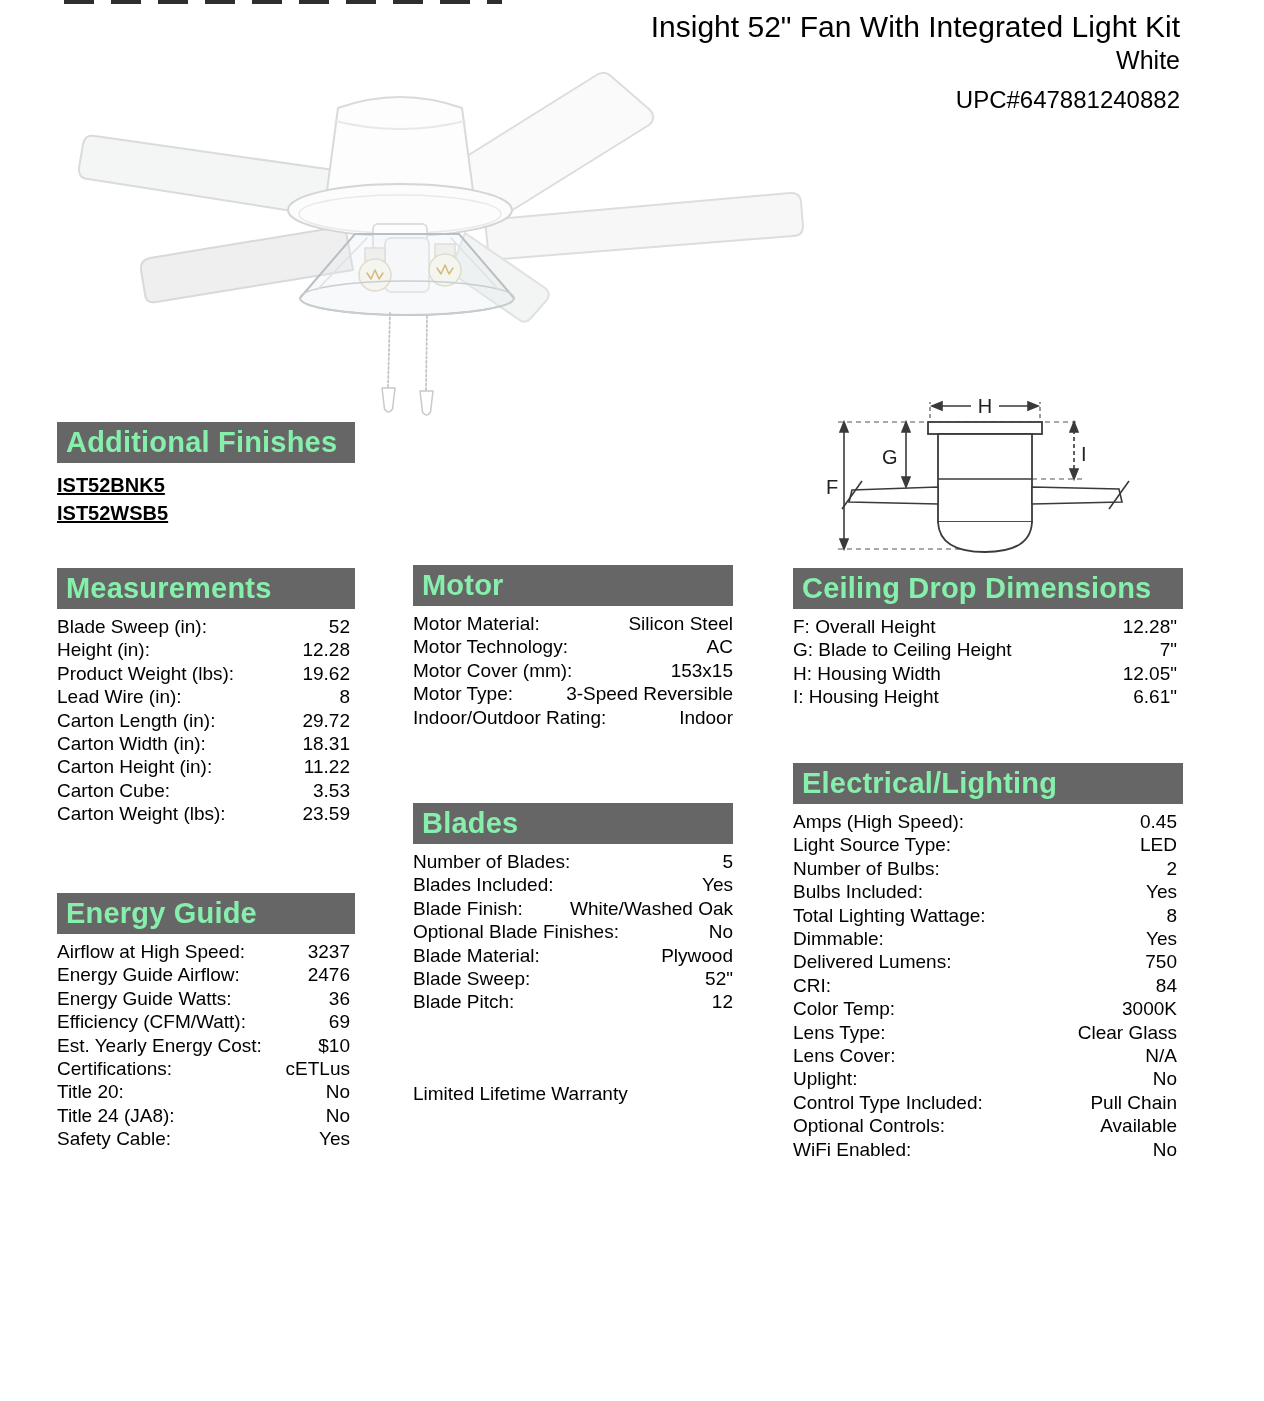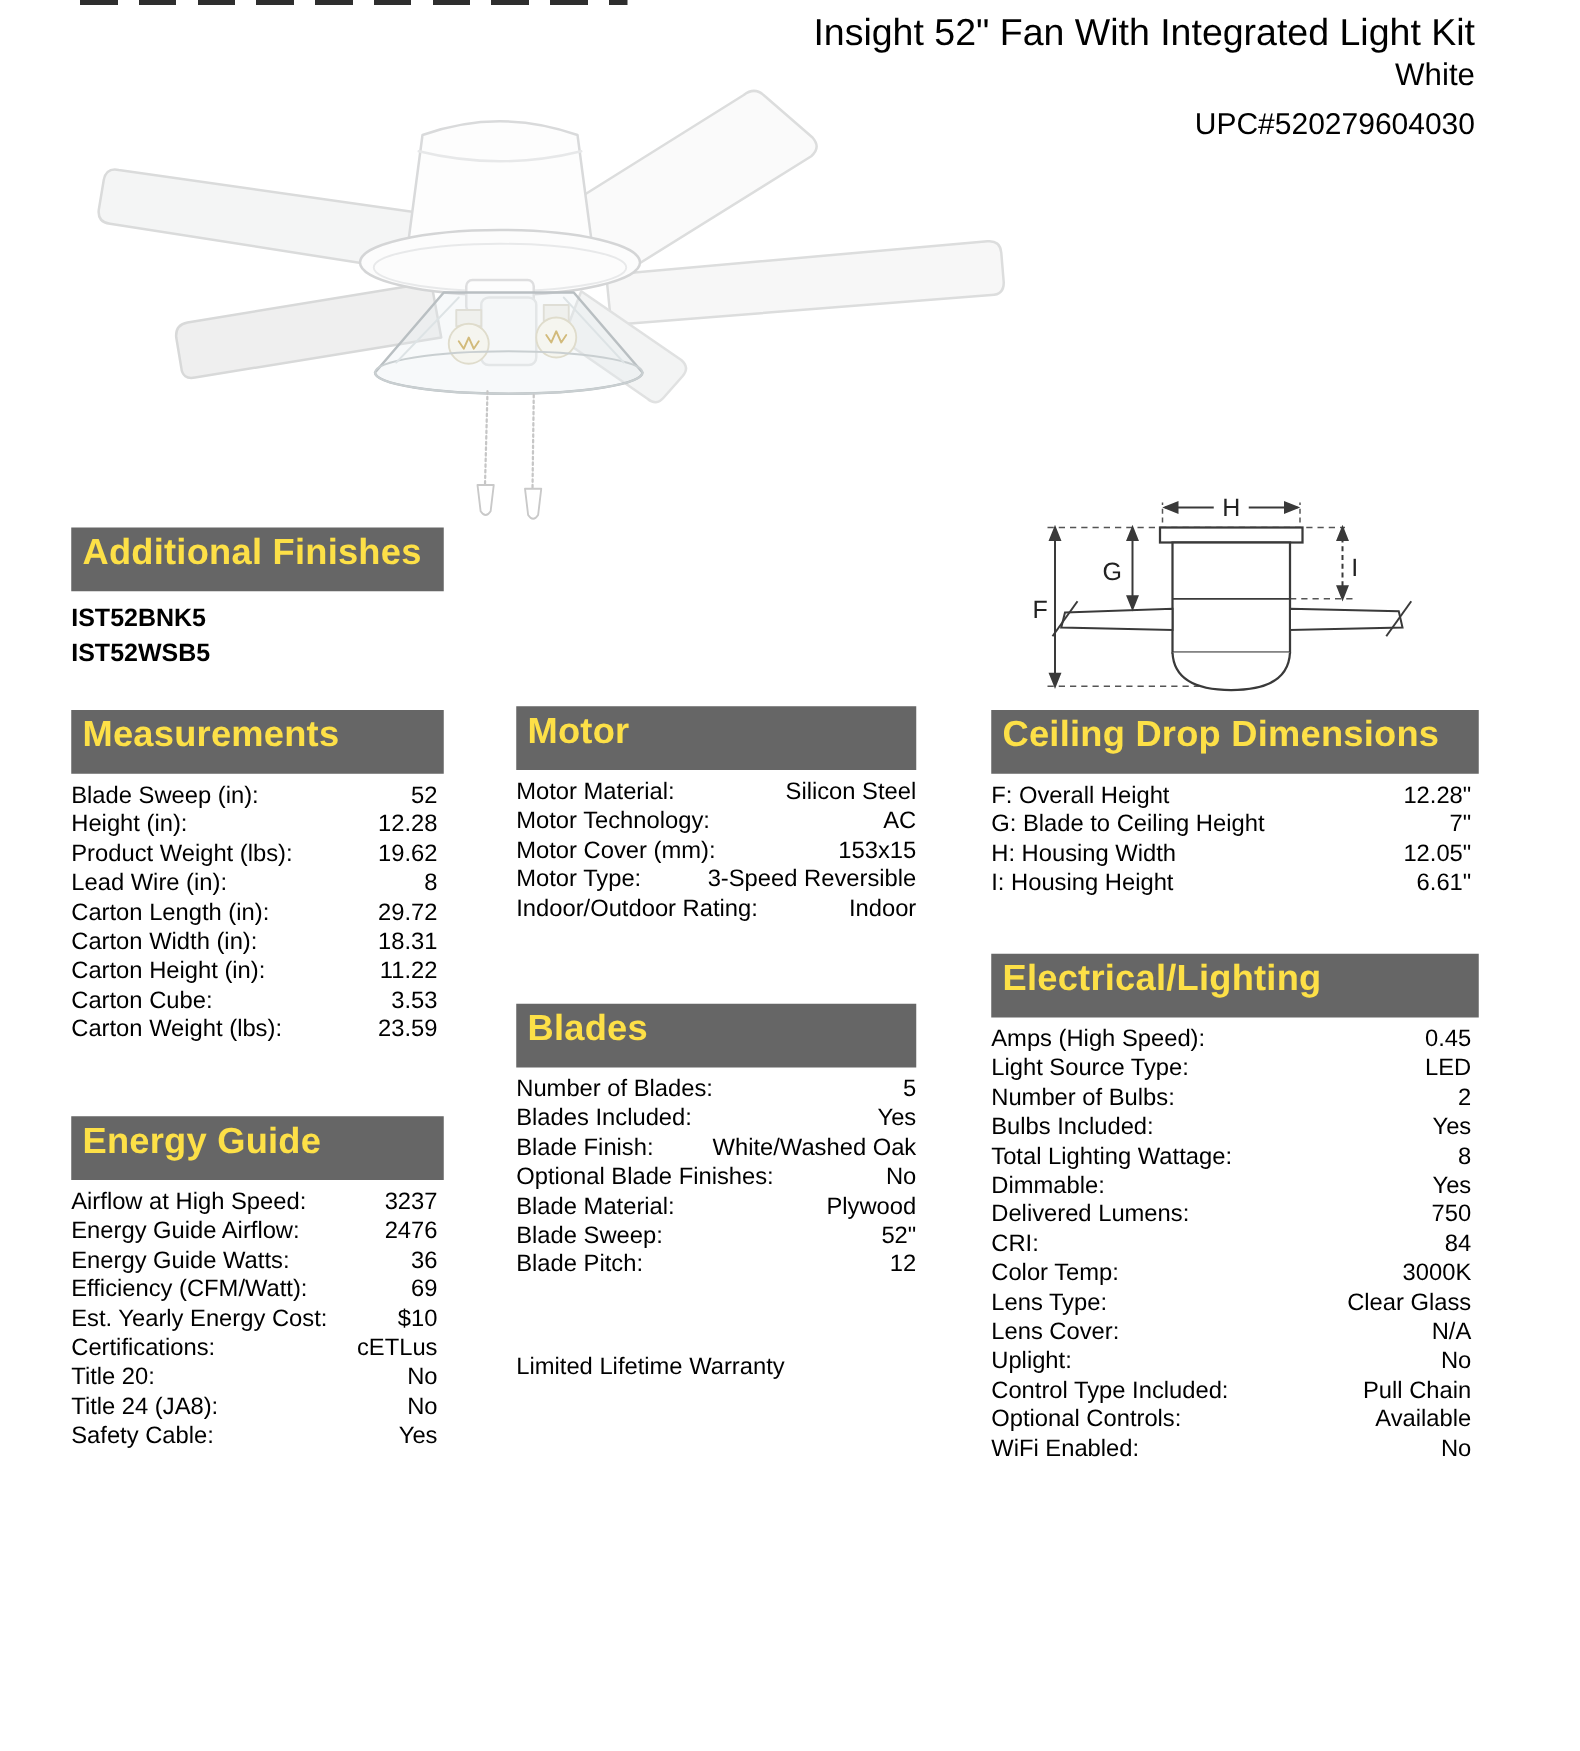--- a/index.html
+++ b/index.html
@@ -14,44 +14,44 @@
     background:repeating-linear-gradient(90deg,#2e2e2e 0 30px,transparent 30px 47px);
   }
   
   .title-block{position:absolute;top:8px;right:84px;text-align:right;}
   .product-title{font-size:30px;line-height:37px;}
   .product-finish{font-size:25px;line-height:31px;}
   .product-upc{font-size:24px;line-height:30px;margin-top:9px;}
   
   .spec{position:absolute;}
   .sec-header{
-    background:#666666;color:#fde047;font-weight:bold;font-size:29px;
-    height:51px;line-height:41px;padding-left:9px;box-sizing:border-box;
+    background:#666666;color:#86efac;font-weight:bold;font-size:29px;
+    height:41px;line-height:41px;padding-left:9px;box-sizing:border-box;
     letter-spacing:.2px;white-space:nowrap;overflow:hidden;
   }
   .rows{margin-top:6px;}
   .row{display:flex;justify-content:space-between;font-size:19px;line-height:23.4px;}
   .row .lbl{white-space:nowrap;}
   .row .val{white-space:nowrap;text-align:right;padding-left:8px;}
-  .finish-list{margin-top:8px;}
+  .finish-list{margin-top:8px;text-decoration:underline;}
   .finish-code{font-size:20px;line-height:28px;font-weight:bold;}
   .warranty-text{font-size:19px;margin-top:13px;}
   svg text{font-family:"Liberation Sans","DejaVu Sans",sans-serif;}
 </style>
 </head>
 <body>
 
 <div class="page">
 
   <div class="top-crop"></div>
 
   <div class="title-block">
     <div class="product-title">Insight 52" Fan With Integrated Light Kit</div>
     <div class="product-finish">White</div>
-    <div class="product-upc">UPC#520279604030</div>
+    <div class="product-upc">UPC#647881240882</div>
   </div>
 
   <svg style="position:absolute;left:55px;top:58px" width="770" height="368" viewBox="0 0 770 368">
     <g stroke-linejoin="round" stroke-linecap="round">
 
       <path d="M 385,115 L 540,18 Q 549,11 557,19 L 595,52 Q 602,60 594,67 L 432,168 Z" fill="#fafafa" stroke="#dcdddd" stroke-width="2"></path>
 
       <path d="M 430,162 L 735,135 Q 745,134 746,144 L 748,168 Q 748,178 738,178 L 434,202 Z" fill="#f7f7f7" stroke="#dcdddd" stroke-width="2"></path>
 
       <path d="M 300,115 L 40,78 Q 30,76 28,86 L 24,110 Q 23,120 33,121 L 295,162 Z" fill="#f4f5f5" stroke="#dadbdb" stroke-width="2"></path>

